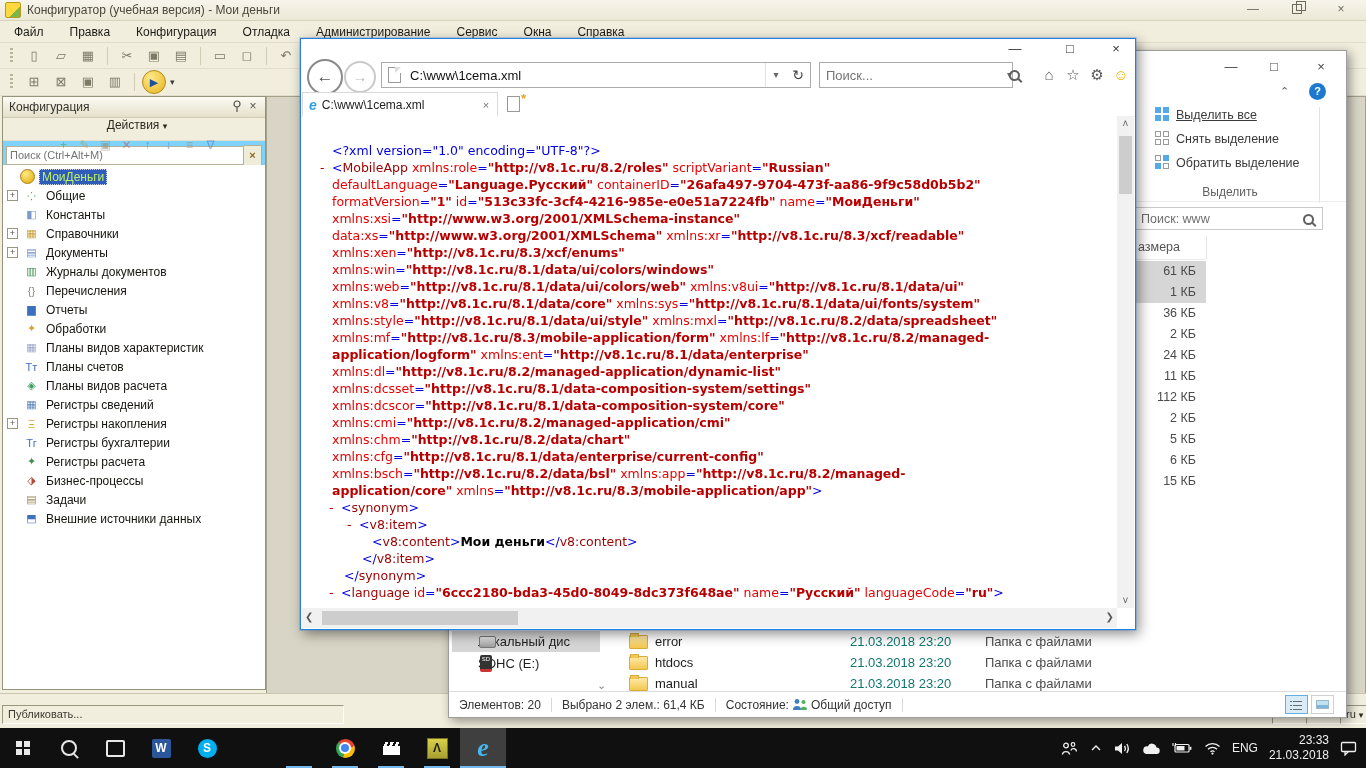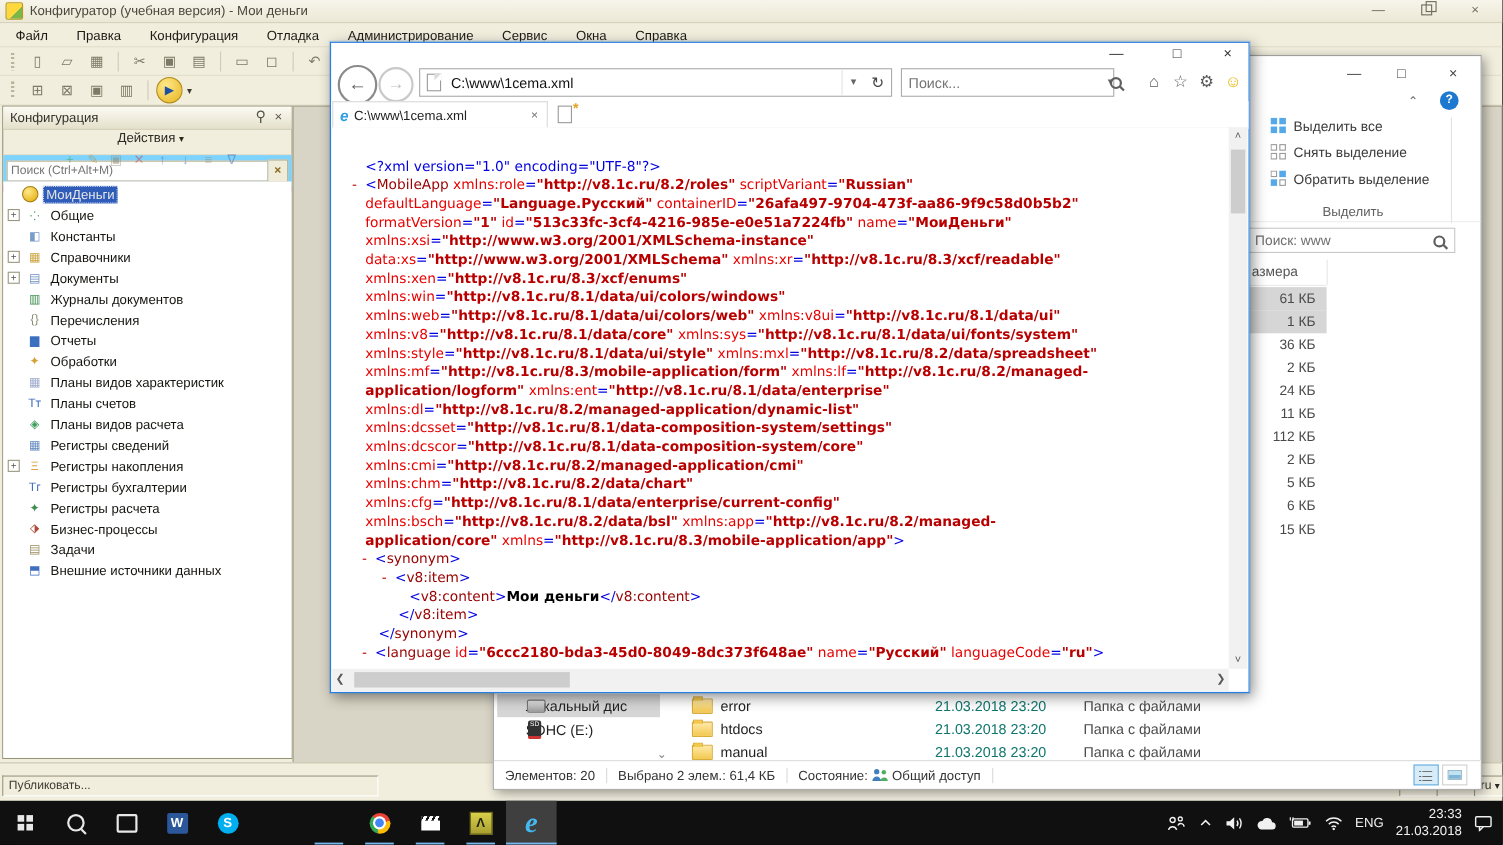--- a/index.html
+++ b/index.html
@@ -36,21 +36,21 @@
   .cfg-search{height:24px;display:flex;align-items:center;padding:2px 3px;border-bottom:5px solid #ec4899;background:#7dd3fc;}
   .cfg-search input{flex:1;height:17px;border:1px solid #b5b198;font-size:11px;padding:0 3px;color:#333;background:#fff;font-family:"Liberation Sans",sans-serif;}
   .cfg-search .clr{width:17px;height:19px;border:1px solid #b5b198;border-left:none;background:#efecd9;color:#8a6b1f;font-size:11px;line-height:18px;text-align:center;font-weight:bold;}
   .cfg-tree{position:absolute;left:0;right:0;top:68px;bottom:0;background:#fff;overflow:hidden;padding-top:2px;}
   .trow{height:19px;display:flex;align-items:center;font-size:12px;color:#15140f;white-space:nowrap;}
   .texp{width:11px;height:11px;margin-left:4px;border:1px solid #9a9780;background:#fff;color:#55534a;font-size:9px;line-height:9px;text-align:center;box-sizing:border-box;}
   .texp-sp{width:11px;margin-left:4px;height:11px;}
   .ti{width:15px;margin:0 4px 0 6px;text-align:center;font-size:11px;}
   .ti-root{width:13px;height:13px;border-radius:50%;background:radial-gradient(circle at 35% 30%,#ffe98a,#e0a800);border:1px solid #a87f12;margin:0 4px 0 2px;}
   .tlabel{padding:1px 3px;}
-  .trow.sel .tlabel{background:#2e5cb8;color:#e5e5e5;outline:1px dotted #cdd8f0;outline-offset:-1px;}
+  .trow.sel .tlabel{background:#2e5cb8;color:#bef264;outline:1px dotted #cdd8f0;outline-offset:-1px;}
   .w1c-status{position:absolute;left:0;right:0;bottom:0;height:34px;background:#f1eede;border-top:1px solid #c9c5ae;}
   .sbox{position:absolute;bottom:4px;height:17px;border:1px solid;border-color:#9a977f #fff #fff #9a977f;font-size:11px;color:#3c3a30;line-height:16px;padding:0 5px;background:#f1eede;}
   .sbox.dim{color:#b1ad97;}
   
   .wex{position:absolute;left:448px;top:50px;width:897px;height:666px;background:#fff;border:1px solid #9e9e9e;z-index:20;box-shadow:3px 3px 10px rgba(0,0,0,.4);}
   .wex-btn{position:absolute;top:4px;height:24px;text-align:center;color:#444;font-size:13px;line-height:24px;}
   .wex-chev{position:absolute;left:831px;top:34px;color:#5a5a5a;font-size:11px;}
   .wex-help{position:absolute;left:860px;top:32px;width:17px;height:17px;border-radius:50%;background:#1d79d0;color:#fff;font-size:11px;font-weight:bold;text-align:center;line-height:17px;}
   .rib-item{position:absolute;left:706px;display:flex;align-items:center;gap:6px;font-size:12.5px;color:#3b3b3b;white-space:nowrap;}
   .rib-label{position:absolute;left:706px;top:134px;width:150px;text-align:center;font-size:12px;color:#5f5f5f;}
@@ -335,21 +335,21 @@
     </div>
   </div>
 
   <div class="wex">
     <span class="wex-btn" style="left:765px;width:34px;">—</span>
     <span class="wex-btn" style="left:808px;width:34px;">□</span>
     <span class="wex-btn" style="left:852px;width:40px;">×</span>
     <span class="wex-chev">⌃</span>
     <span class="wex-help">?</span>
 
-    <div class="rib-item" style="top:56px;">
+    <div class="rib-item" style="top:56px;text-decoration:underline;">
       <svg width="15" height="15" viewBox="0 0 15 15">
           <rect x="0" y="0" width="6" height="6" fill="#55a9e8"></rect>
           <rect x="8" y="0" width="6" height="6" fill="#55a9e8"></rect>
           <rect x="0" y="8" width="6" height="6" fill="#55a9e8"></rect>
           <rect x="8" y="8" width="6" height="6" fill="#55a9e8"></rect>
         </svg>
       <span>Выделить все</span>
     </div>
     <div class="rib-item" style="top:80px;">
       <svg width="15" height="15" viewBox="0 0 15 15">

